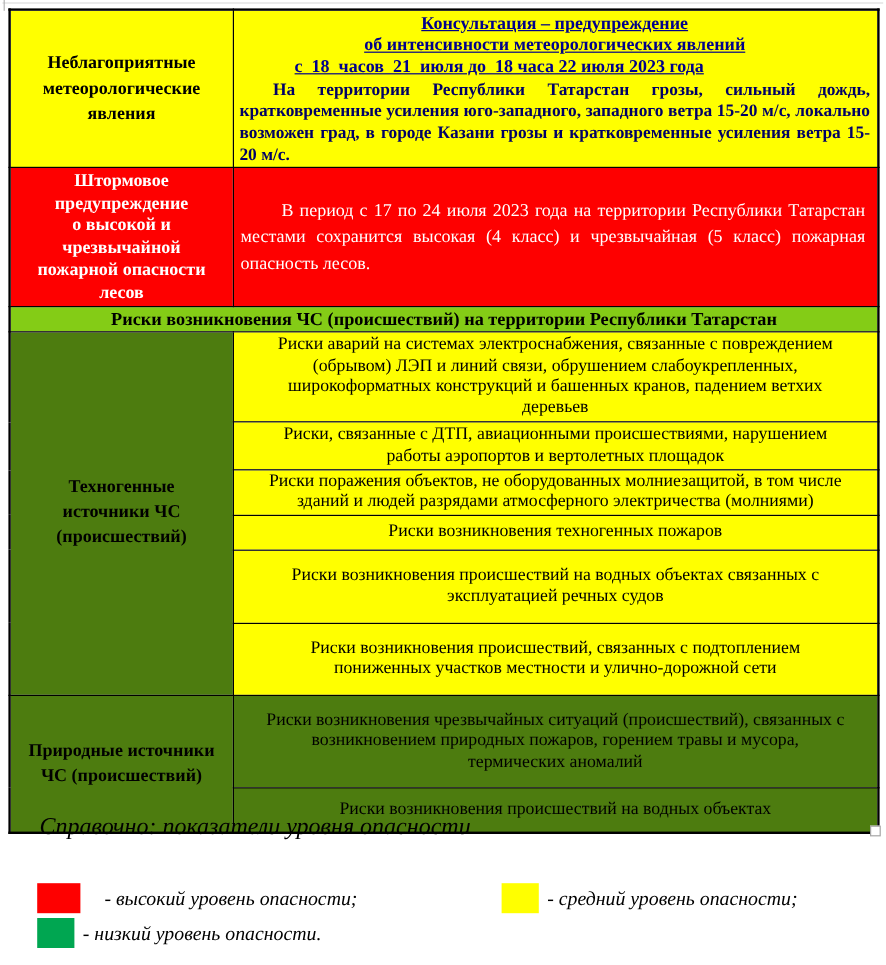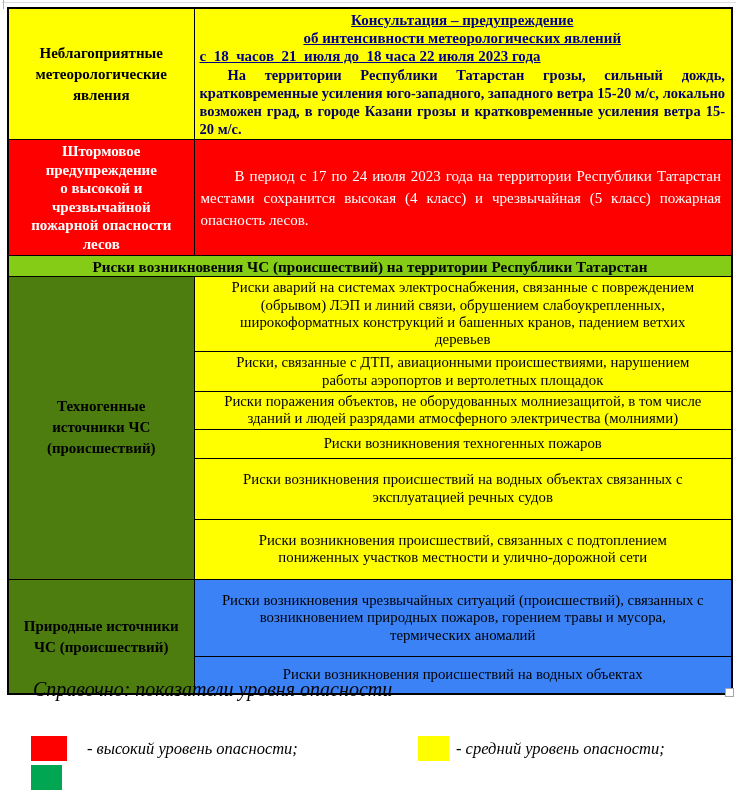--- a/index.html
+++ b/index.html
@@ -13,21 +13,21 @@
 
   table.bulletin {
     position:absolute; left:7px; top:7px; width:726px;
     border-collapse:collapse; table-layout:fixed;
     border:2.5px solid #000;
   }
   td { border:1.6px solid #000; vertical-align:middle; overflow:hidden; }
 
   .c-yellow { background:#FFFF00; }
   .c-red    { background:#FE0000; }
-  .c-orange { background:#3b82f6; }
+  .c-orange { background:#4d7c0f; }
   .c-white  { background:#4d7c0f; }
 
   
   .h-weather td { height:127px; }
   .h-storm td   { height:113px; }
   .h-sechdr td  { height:21px; }
   .h-t1 td { height:75px; } .h-t2 td { height:40px; } .h-t3 td { height:36px; }
   .h-t4 td { height:29px; } .h-t5 td { height:61px; } .h-t6 td { height:60px; }
   .h-n1 td { height:77px; } .h-n2 td { height:38px; }
 
@@ -35,21 +35,21 @@
     font-weight:bold; text-align:center; white-space:pre-line;
     font-size:15px; line-height:21px; padding:2px;
   }
   .side-label.storm { color:#ffffff; line-height:18.5px; }
 
   .weather-cell { padding:2px 6px 1px 5px; vertical-align:top; }
   .wx-title {
     text-align:center; font-weight:bold; color:#00008B;
     text-decoration:underline; font-size:15px; line-height:18px;
   }
-  .wx-title.left { text-align:left; white-space:pre-wrap; }
+  .wx-title.left { text-align:left; white-space:pre-wrap;margin-left:46px; }
   .wx-body {
     color:#000066; font-weight:bold; font-size:14.5px; line-height:18px;
     text-align:justify; text-indent:28px; margin-top:1px;
   }
 
   .storm-body-cell { padding:0 10px 0 6px; }
   .storm-body {
     color:#ffffff; font-size:15px; line-height:22px;
     text-align:justify; text-indent:34px;
   }
@@ -178,15 +178,16 @@
     <div class="legend-item col-left">
       <span class="sq sq-red"></span>
       <span class="lbl">- высокий уровень опасности;</span>
     </div>
     <div class="legend-item col-right">
       <span class="sq sq-yellow"></span>
       <span class="lbl">- средний уровень опасности;</span>
     </div>
     <div class="legend-item col-right">
       <span class="sq sq-green"></span>
+      <span class="lbl">- низкий уровень опасности.</span>
     </div>
   </div>
 </div>
 
 </body></html>

